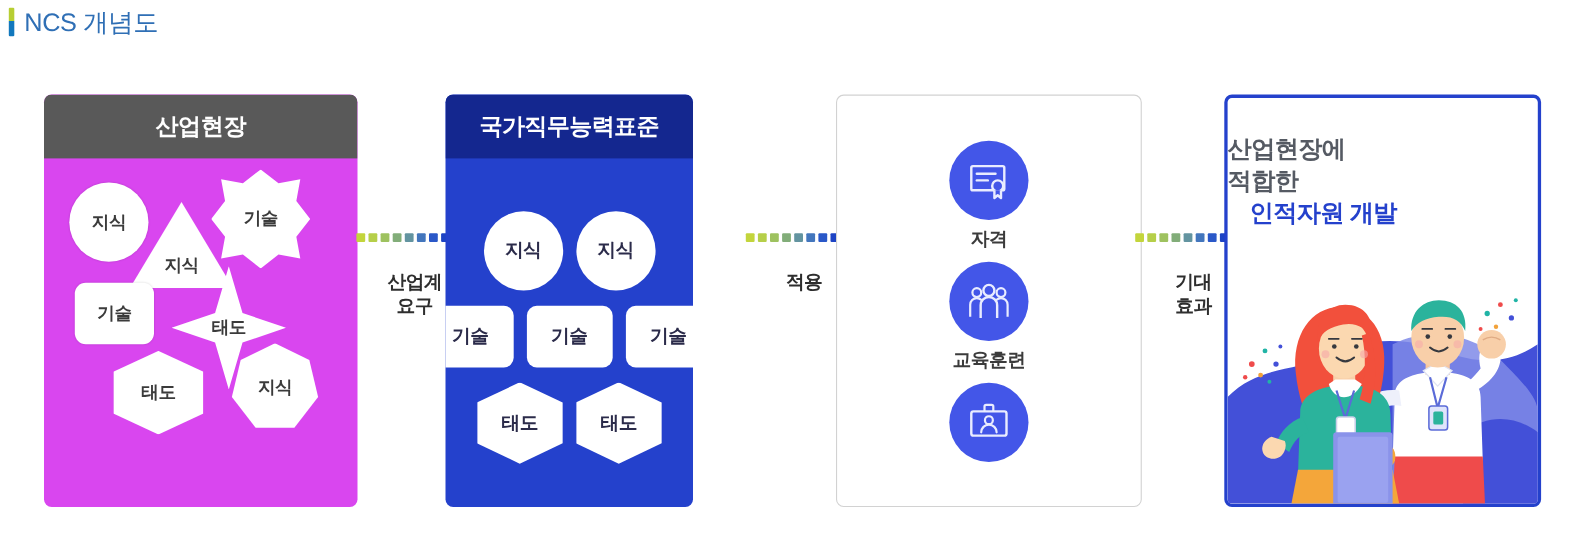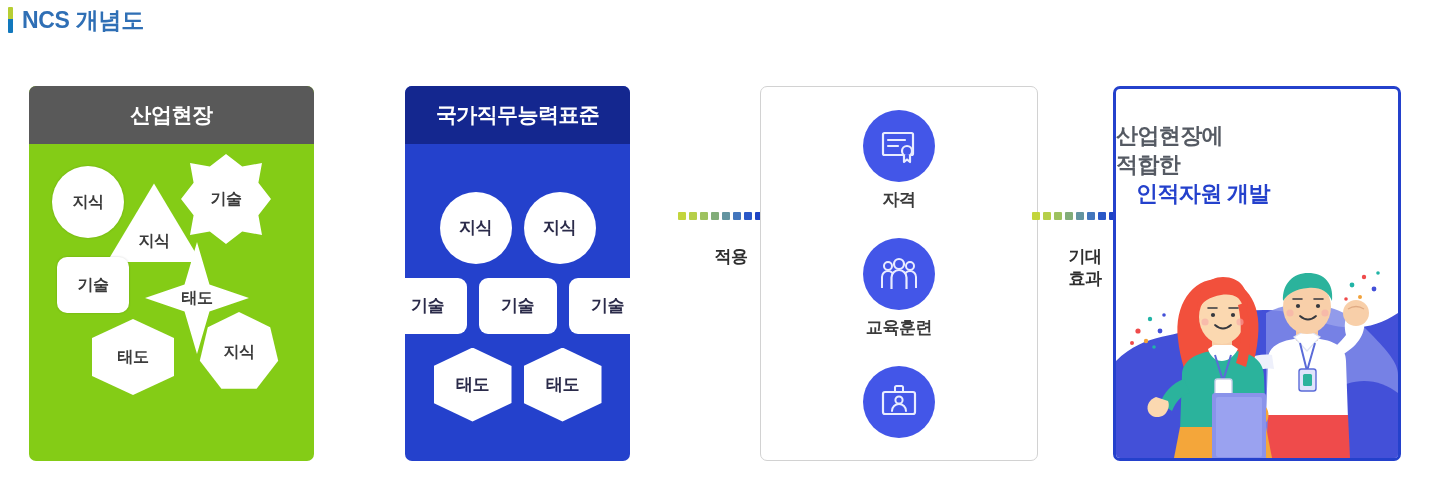--- a/index.html
+++ b/index.html
@@ -15,32 +15,32 @@
   .page-title{
     position:absolute;left:8px;top:7px;
     display:flex;align-items:center;gap:9px;
   }
   .title-bar{
     width:5px;height:26px;border-radius:1px;
     background:linear-gradient(to bottom,#b7ce33 0%,#b7ce33 48%,#1278bd 48%,#1278bd 100%);
     flex:0 0 auto;
   }
   .title-text{
-    font-size:23px;font-weight:bold;color:#2f6fb5;
+    font-size:23px;font-weight:normal;color:#2f6fb5;
     letter-spacing:-0.3px;line-height:1;
   }
 
   
   .diagram{position:absolute;left:0;top:78px;width:1434px;height:400px;}
 
   
   .panel{position:absolute;top:8px;height:375px;border-radius:7px;overflow:hidden;}
 
   
-  #panel-industry{left:29px;width:285px;background:#84cc16;}
+  #panel-industry{left:40px;width:285px;background:#d946ef;}
   #panel-industry .panel-head{
     height:58px;background:#595959;color:#ffffff;
     display:flex;align-items:center;justify-content:center;
     font-size:21px;font-weight:bold;letter-spacing:-0.4px;
   }
   #panel-industry .panel-body{position:relative;height:317px;}
 
   
   #panel-ncs{left:405px;width:225px;background:#2441cc;}
   #panel-ncs .panel-head{
@@ -51,21 +51,21 @@
   #panel-ncs .panel-body{
     height:317px;display:flex;flex-direction:column;
     align-items:center;justify-content:center;gap:14px;padding-top:4px;
   }
 
   
   #panel-apply{
     left:760px;width:278px;background:#ffffff;
     border:1px solid #d2d2d2;box-sizing:border-box;
     display:flex;flex-direction:column;align-items:center;
-    justify-content:center;gap:27px;
+    justify-content:center;gap:9px;
   }
 
   
   #panel-outcome{
     left:1113px;width:288px;background:#ffffff;
     border:3px solid #2441cc;box-sizing:border-box;
     overflow:hidden;
   }
 
   
@@ -188,20 +188,37 @@
       </div>
       <div class="shape sh-hex" id="sc-5">
         <span>태도</span>
       </div>
       <div class="shape sh-hept" id="sc-6">
         <span>지식</span>
       </div>
     </div>
   </div>
 
+  <div class="arrow-group" id="arrow-1">
+    <div class="arrow-row">
+      <span class="dash-seg" style="background:#c3d53c"></span>
+      <span class="dash-seg" style="background:#b6cf49"></span>
+      <span class="dash-seg" style="background:#9ec25f"></span>
+      <span class="dash-seg" style="background:#82ad79"></span>
+      <span class="dash-seg" style="background:#6394a0"></span>
+      <span class="dash-seg" style="background:#4376bd"></span>
+      <span class="dash-seg" style="background:#2a58c8"></span>
+      <span class="dash-seg" style="background:#1d43c4"></span>
+      <span class="arrow-head"></span>
+    </div>
+    <div class="arrow-label">
+      <div>산업계</div>
+      <div>요구</div>
+    </div>
+  </div>
 
   <div class="panel" id="panel-ncs">
     <div class="panel-head">국가직무능력표준</div>
     <div class="panel-body">
       <div class="row">
         <div class="p2-circle">지식</div>
         <div class="p2-circle">지식</div>
       </div>
       <div class="row">
         <div class="p2-rect">기술</div>

